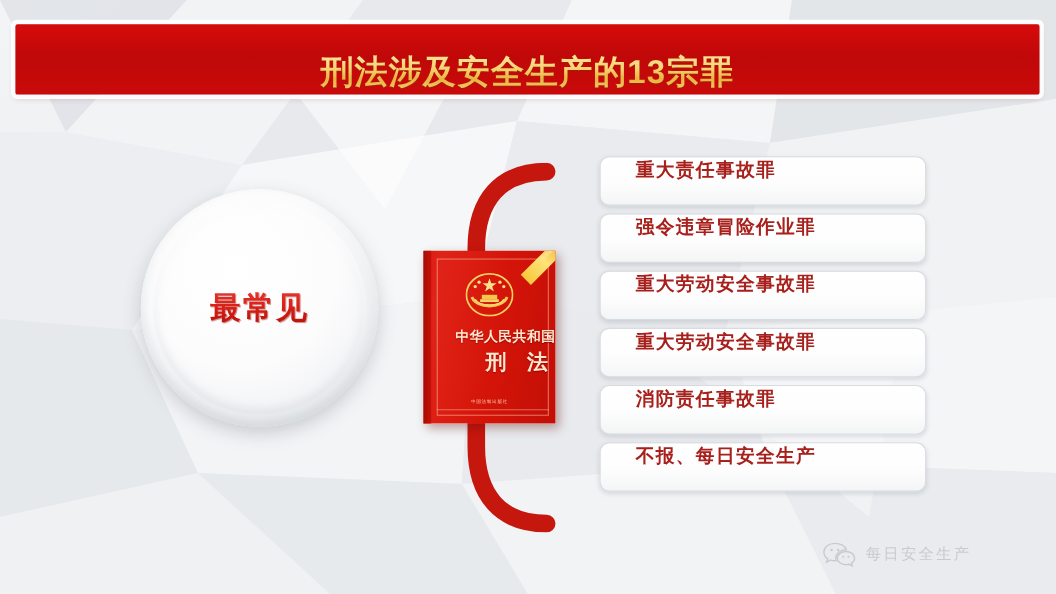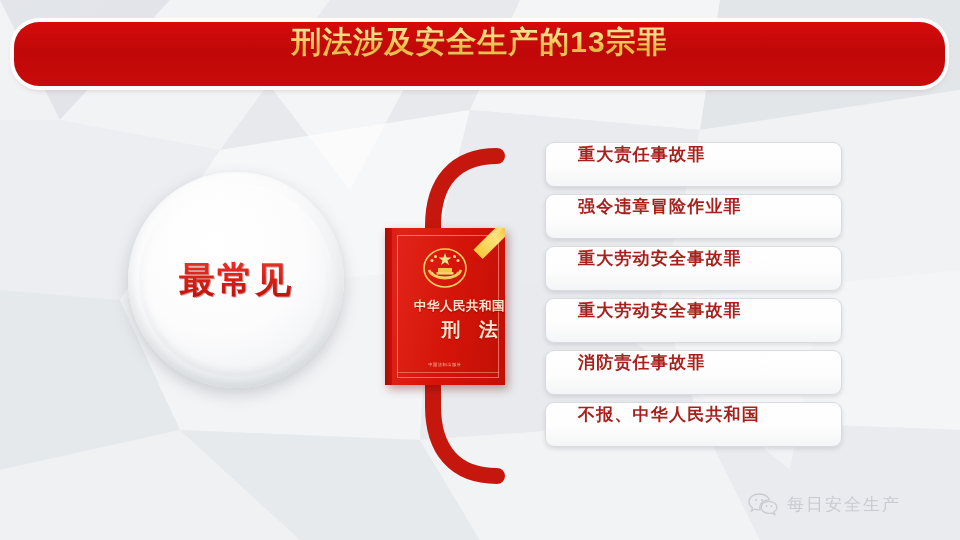--- a/index.html
+++ b/index.html
@@ -10,24 +10,24 @@
   }
   #slide{position:relative;width:960px;height:540px;overflow:hidden;}
 
   
   .bg{position:absolute;inset:0;background:linear-gradient(135deg,#f3f4f6 0%,#e9ebee 40%,#eef0f2 70%,#e4e7ea 100%);}
   .bg svg{position:absolute;inset:0;width:960px;height:540px;}
 
   
   .title-bar{
     position:absolute;left:14px;top:22px;width:931px;height:64px;
-    border-radius:25px;
+    border-radius:2px;
     background:linear-gradient(180deg,#d60b0b 0%,#c00808 45%,#c90a0a 100%);
     box-shadow:0 0 0 4px rgba(255,255,255,.92), 0 3px 7px rgba(110,0,0,.22);
-    display:flex;align-items:flex-start;justify-content:center;
+    display:flex;align-items:flex-end;justify-content:center;
   }
   .title-text{
     font-size:30px;font-weight:bold;letter-spacing:1px;
     background:linear-gradient(180deg,#ffe9a8 0%,#f6d472 42%,#e7b53f 65%,#f3d27c 100%);
     -webkit-background-clip:text;background-clip:text;
     color:transparent;-webkit-text-fill-color:transparent;
     white-space:nowrap;
     filter:drop-shadow(0 1px 0 rgba(120,60,0,.35));
   }
 
@@ -41,21 +41,21 @@
       inset 0 -5px 12px rgba(150,158,166,.30),
       inset 0 4px 9px rgba(255,255,255,.95);
   }
   .circle-inner{
     position:absolute;inset:11px;border-radius:50%;
     background:radial-gradient(circle at 40% 32%, #ffffff 0%, #fcfcfd 50%, #f1f2f4 82%, #e6e8eb 100%);
     box-shadow:inset 0 3px 7px rgba(255,255,255,.9), inset 0 -4px 10px rgba(160,168,176,.26);
     display:flex;flex-direction:column;align-items:center;justify-content:center;
   }
   .circle-line{
-    font-size:36px;font-weight:bold;line-height:1.16;letter-spacing:2px;
+    font-size:28px;font-weight:bold;line-height:1.16;letter-spacing:2px;
     background:linear-gradient(180deg,#e8352c 0%,#d81f16 48%,#b81109 100%);
     -webkit-background-clip:text;background-clip:text;color:transparent;-webkit-text-fill-color:transparent;
     filter:drop-shadow(1.5px 1.5px 0 rgba(150,20,10,.45));
   }
 
   
   .brace{position:absolute;left:415px;top:148px;width:100px;height:336px;}
 
   
   .book{
@@ -108,21 +108,21 @@
   }
   .crime-text{
     padding-left:32px;font-size:17px;font-weight:bold;color:#a8201c;
     letter-spacing:1.2px;white-space:nowrap;
   }
 
   
   .watermark{
     position:absolute;left:748px;top:492px;display:flex;align-items:center;gap:9px;opacity:.42;
   }
-  .wm-text{font-size:17px;color:#9aa0a6;letter-spacing:2px;font-weight:normal;}
+  .wm-text{font-size:14px;color:#9aa0a6;letter-spacing:2px;font-weight:normal;}
 </style>
 </head>
 <body>
 
 <div id="slide">
 
   <div class="bg">
     <svg viewBox="0 0 960 540" preserveAspectRatio="none">
       <polygon points="0,0 170,0 60,120" fill="#dfe2e6" opacity=".85"></polygon>
       <polygon points="170,0 330,0 220,150 60,120" fill="#f2f3f5"></polygon>
@@ -200,21 +200,21 @@
     <div class="crime-item">
       <span class="crime-text">重大劳动安全事故罪</span>
     </div>
     <div class="crime-item">
       <span class="crime-text">重大劳动安全事故罪</span>
     </div>
     <div class="crime-item">
       <span class="crime-text">消防责任事故罪</span>
     </div>
     <div class="crime-item">
-      <span class="crime-text">不报、中华人民共和国</span>
+      <span class="crime-text">不报、每日安全生产</span>
     </div>
   </div>
 
   <div class="watermark">
     <svg width="30" height="24" viewBox="0 0 30 24">
       <path d="M11 2 C5 2 1 5.6 1 10 C1 12.4 2.3 14.5 4.4 15.9 L3.4 19 L6.9 17.2 C8.2 17.6 9.6 17.8 11 17.8 C11.4 17.8 11.8 17.8 12.2 17.7 C11.9 17 11.8 16.2 11.8 15.4 C11.8 11.1 15.9 7.8 20.9 7.8 C21 7.8 21.2 7.8 21.3 7.8 C20.5 4.5 16.2 2 11 2 Z" fill="none" stroke="#9aa0a6" stroke-width="1.3"></path>
       <circle cx="8" cy="8" r="1.1" fill="#9aa0a6"></circle>
       <circle cx="14" cy="8" r="1.1" fill="#9aa0a6"></circle>
       <path d="M21 9.3 C16.6 9.3 13.2 12.1 13.2 15.4 C13.2 18.7 16.6 21.4 21 21.4 C22 21.4 23 21.3 23.9 21 L26.8 22.4 L26 20 C27.8 18.8 28.9 17.2 28.9 15.4 C28.9 12.1 25.4 9.3 21 9.3 Z" fill="none" stroke="#9aa0a6" stroke-width="1.3"></path>
       <circle cx="18.6" cy="14.2" r=".9" fill="#9aa0a6"></circle>

